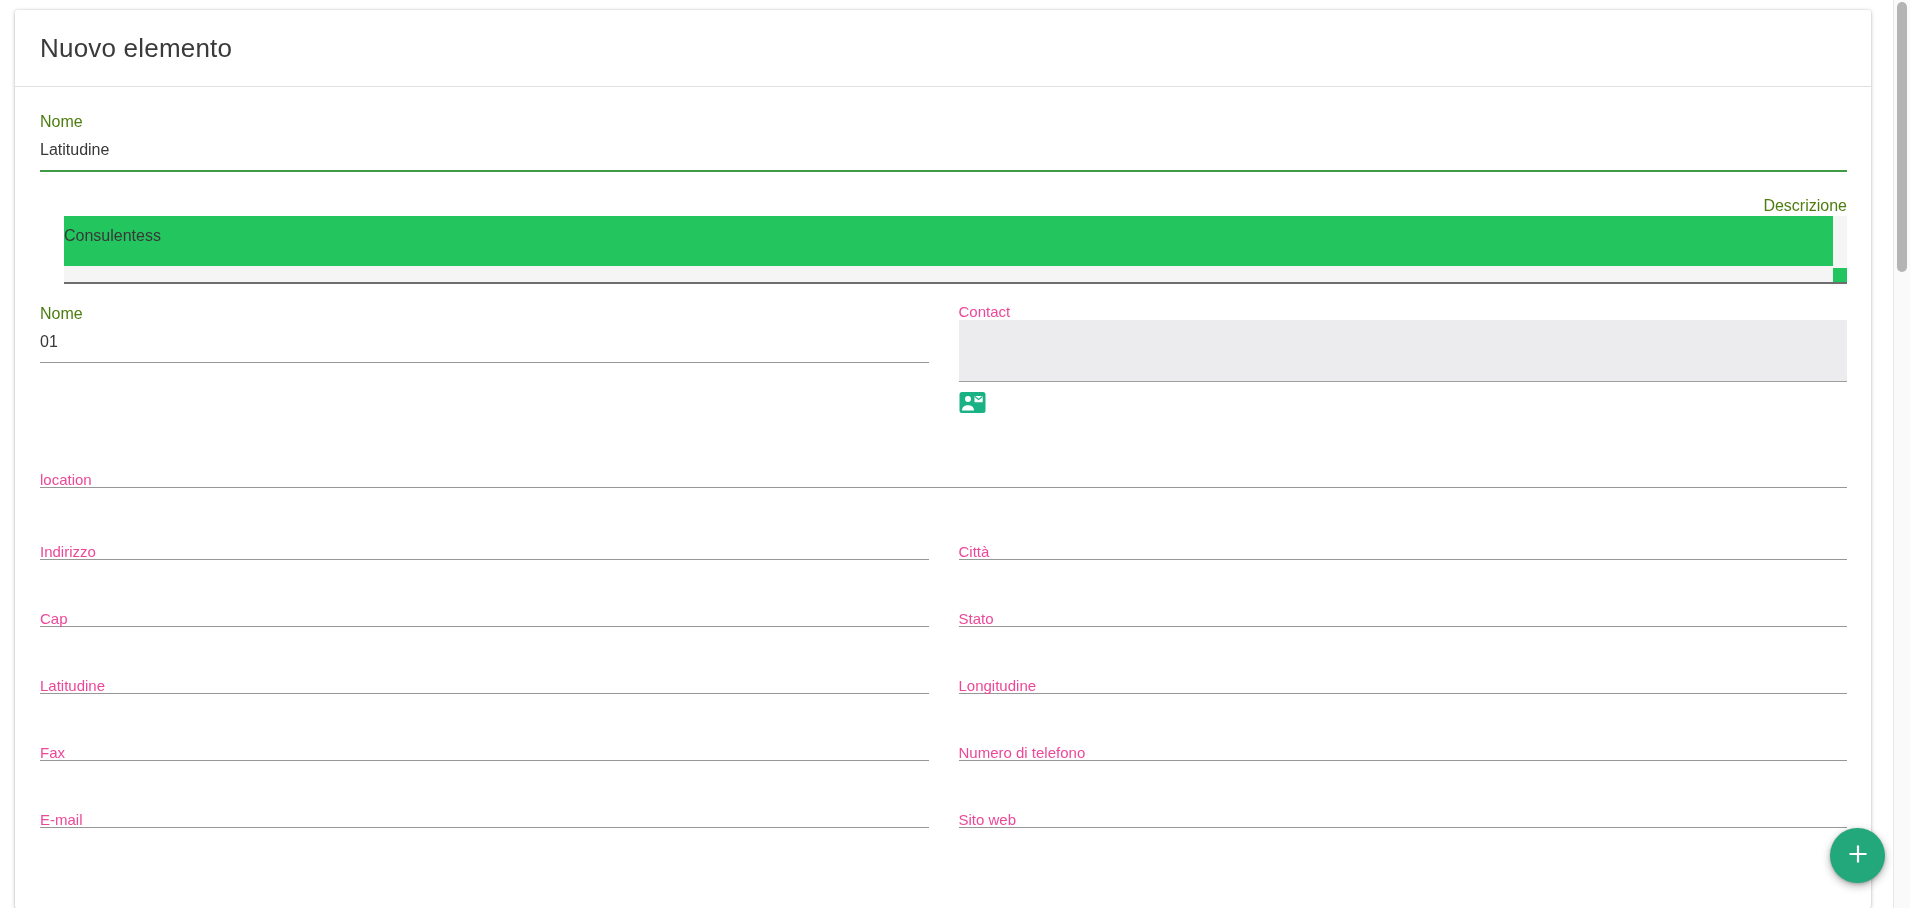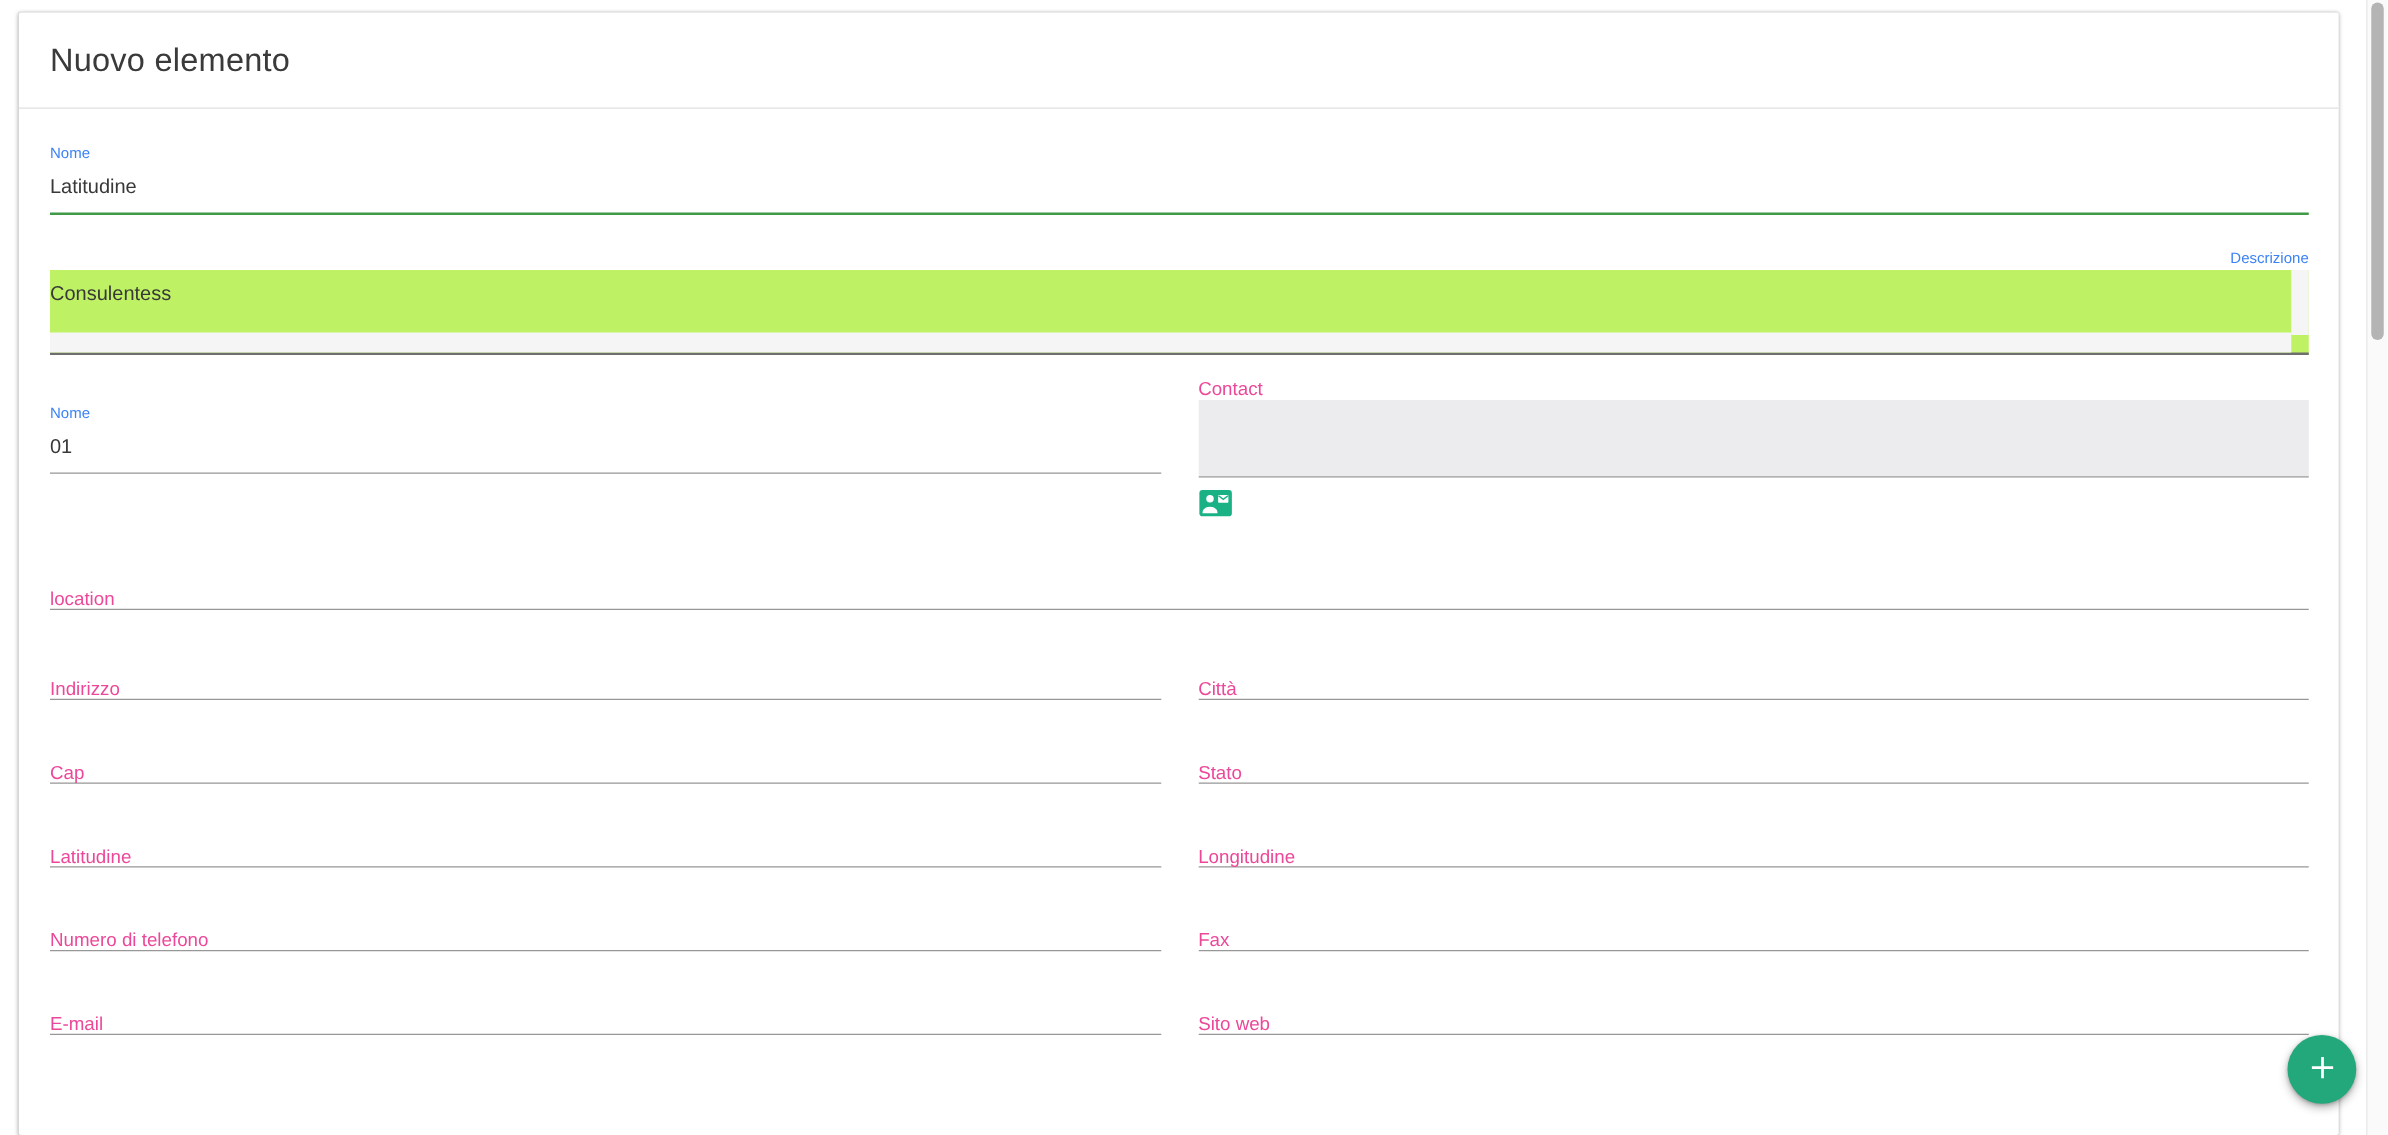--- a/index.html
+++ b/index.html
@@ -10,32 +10,32 @@
   
   .card { position:absolute; left:15px; top:10px; width:1856px; height:898px;
     background:#fff; border-radius:2px; overflow:hidden;
     box-shadow:0 1px 4px rgba(0,0,0,0.22), 0 0 2px rgba(0,0,0,0.14); }
   .card-header { height:77px; border-bottom:1px solid #e0e0e0; display:flex;
     align-items:center; padding-left:25px; }
   .card-title { font-size:26px; color:#3a3a3a; letter-spacing:0.2px; }
   .card-body { padding:0 24px 0 25px; }
 
   
-  .flabel-sm { font-size:12px; line-height:12px; color:#3b82f6;margin-top:16px; }
+  .flabel-sm { font-size:16px; line-height:12px; color:#4d7c0f; }
   .flabel { font-size:15px; line-height:15px; color:#ec4899; }
   .fvalue { font-size:16px; line-height:16px; color:#383838; margin-top:14px; }
   .uline { border-bottom:1px solid #979797; }
   .uline-green { border-bottom:2px solid #409a47; }
 
   .field-nome { margin-top:29px; }
   .field-nome .uline-pad { padding-bottom:12px; }
 
   .field-descr { margin-top:28px;text-align:right; }
-  .ta-box { position:relative; margin-top:4px; height:68px; background:#bef264;
-    border-bottom:2px solid #6e6e6e; }
+  .ta-box { position:relative; margin-top:4px; height:68px; background:#22c55e;
+    border-bottom:2px solid #6e6e6e;margin-left:24px; }
   .ta-value { position:absolute; left:0; top:12px; font-size:16px; line-height:16px; color:#383838; }
   .ta-vtrack { position:absolute; right:0; top:0; width:14px; height:52px; background:#f5f5f5; }
   .ta-htrack { position:absolute; left:0; bottom:0; right:14px; height:16px; background:#f5f5f5; }
 
   .row2 { display:flex; gap:30px; }
   .col { flex:1; min-width:0; }
   .row-tipo-contact { margin-top:20px; }
   .cell-tipo { padding-top:4px; }
   .cell-tipo .uline-pad { padding-bottom:12px; }
   .contact-box { margin-top:1px; height:62px; background:#ececee; border-bottom:1px solid #9e9e9e; }
@@ -155,26 +155,26 @@
         <div class="col">
           <div class="uline-pad uline">
             <div class="flabel">Longitudine</div>
           </div>
         </div>
       </div>
 
       <div class="row2 pair-row">
         <div class="col">
           <div class="uline-pad uline">
+            <div class="flabel">Fax</div>
+          </div>
+        </div>
+        <div class="col">
+          <div class="uline-pad uline">
             <div class="flabel">Numero di telefono</div>
-          </div>
-        </div>
-        <div class="col">
-          <div class="uline-pad uline">
-            <div class="flabel">Fax</div>
           </div>
         </div>
       </div>
 
       <div class="row2 pair-row">
         <div class="col">
           <div class="uline-pad uline">
             <div class="flabel">E-mail</div>
           </div>
         </div>

